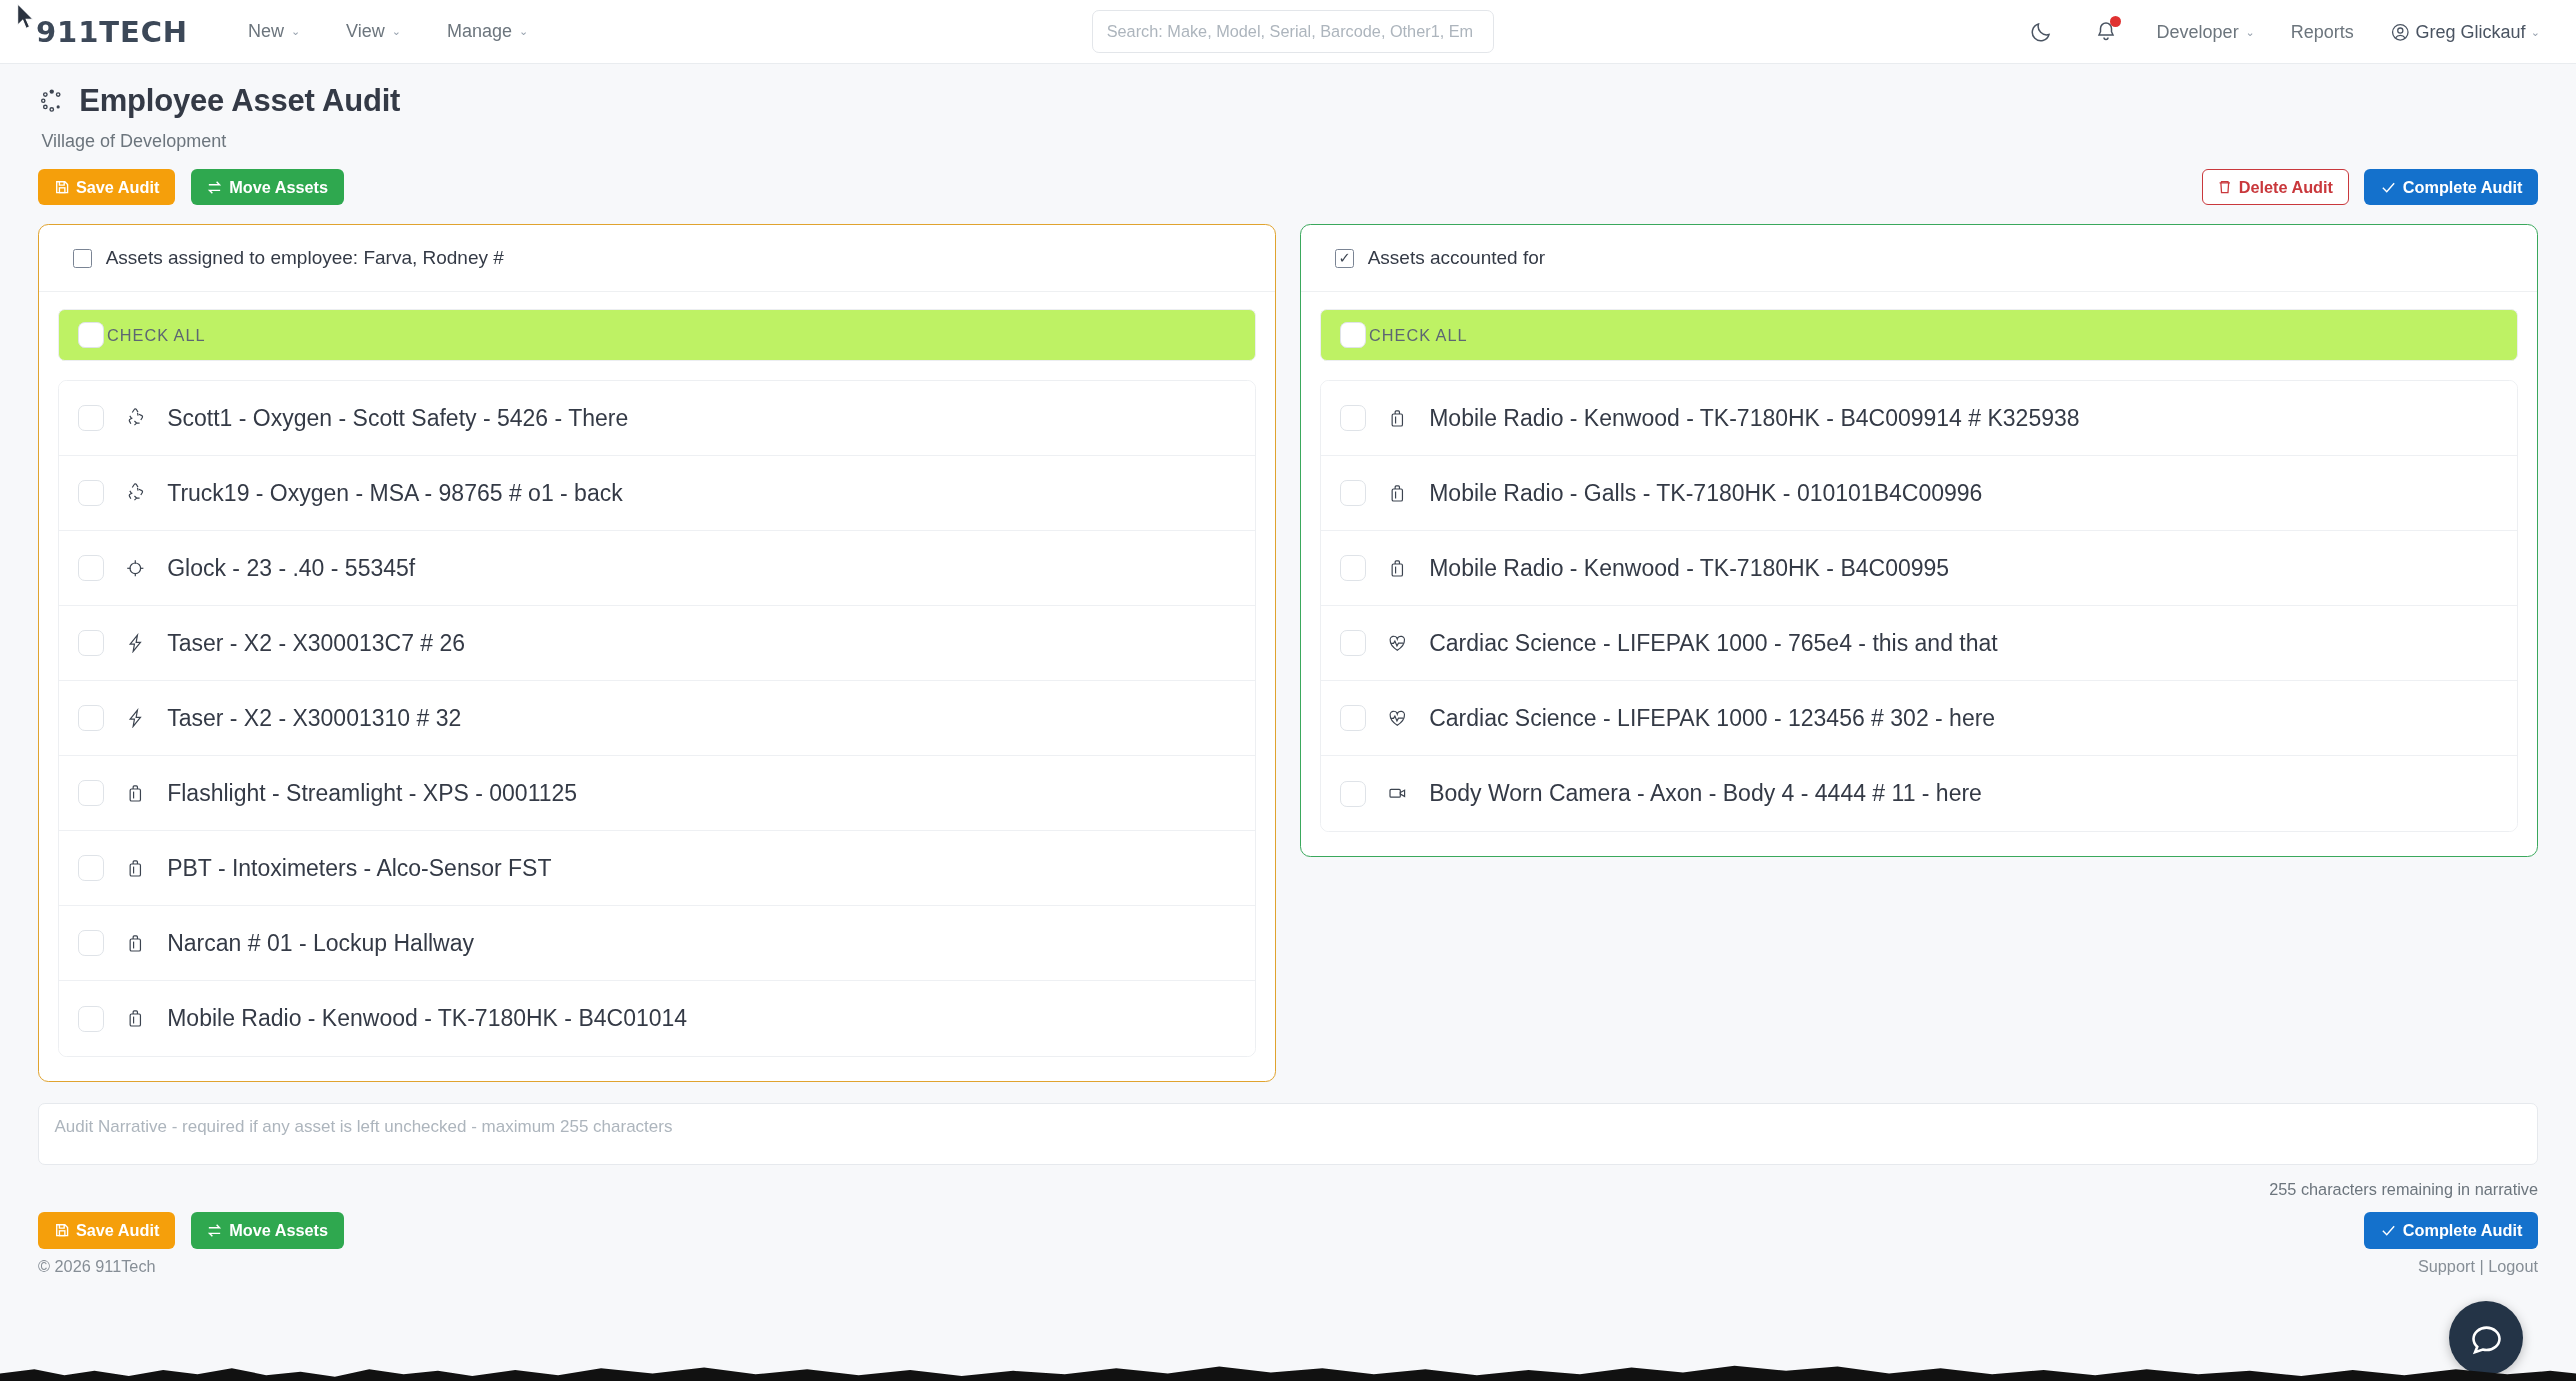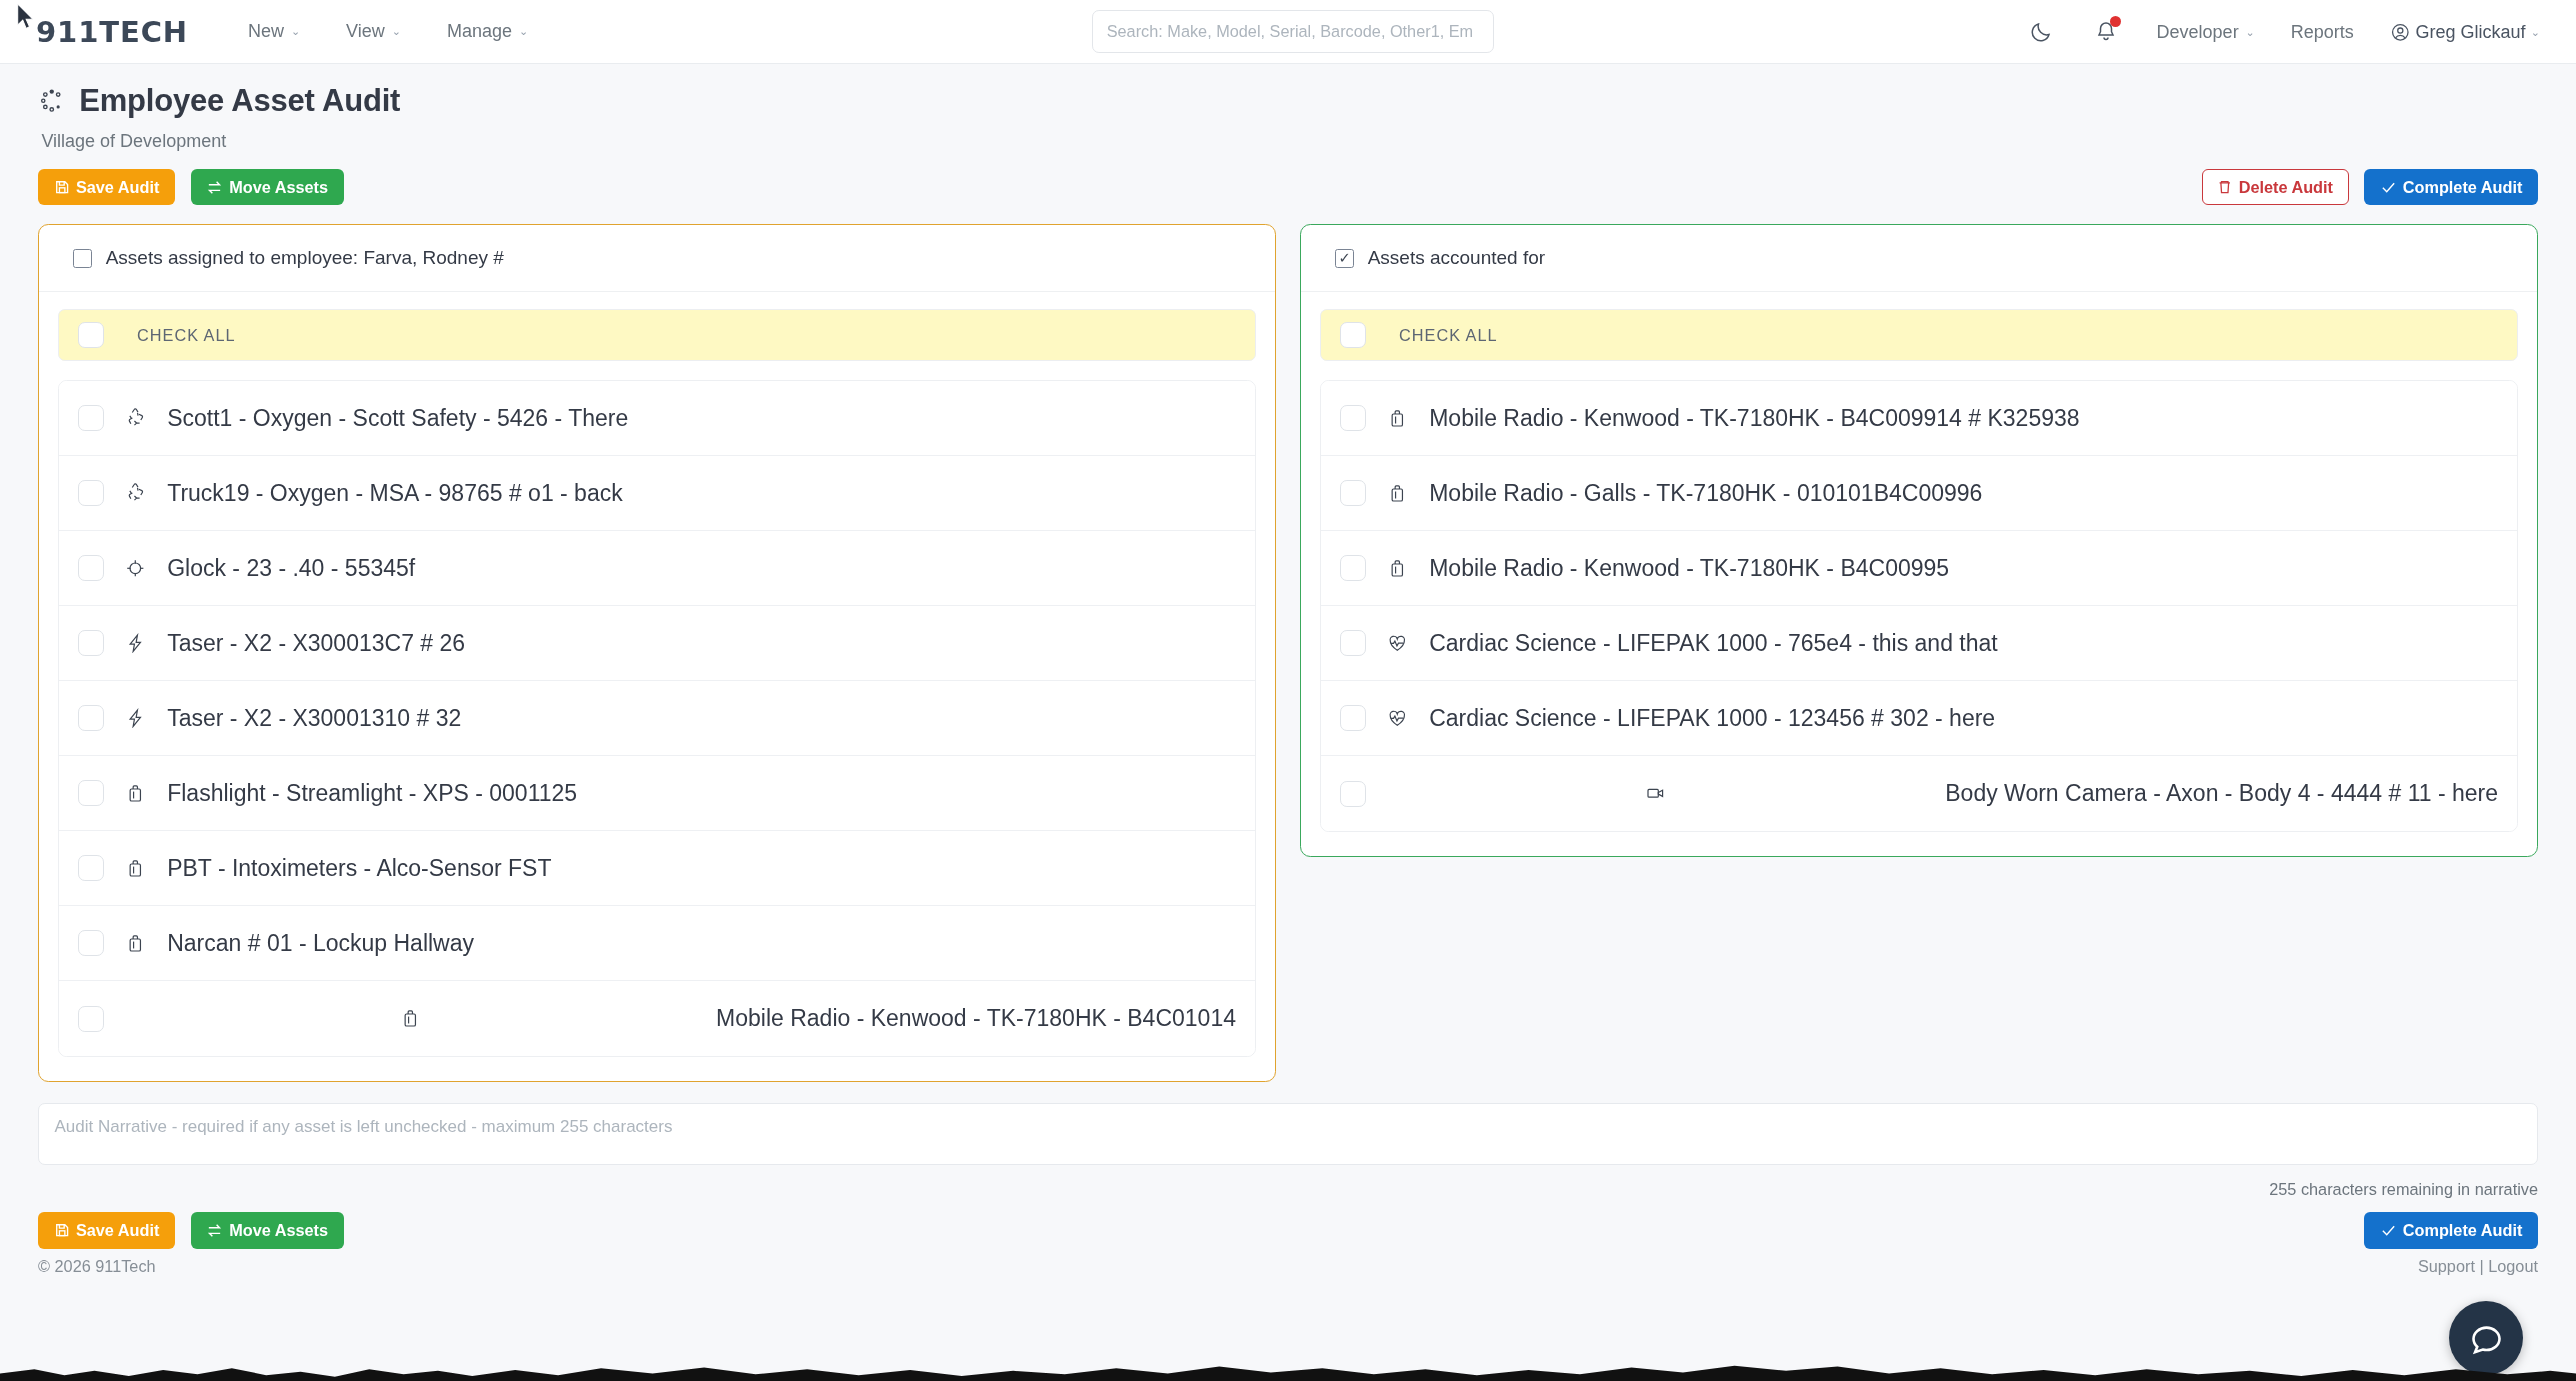--- a/index.html
+++ b/index.html
@@ -139,27 +139,27 @@
     background: #fff;
     display: flex; align-items: center; justify-content: center;
     cursor: pointer;
     flex: 0 0 auto;
   }
   .hdr-check .tick { font-size: 14.6px; line-height: 1; color: #3c4450; }
   .panel-head-label { font-size: 19px; color: #343a46; }
 
   .checkall-row {
     margin: 17px 19px 0 19px;
-    background: #fef9c3;
+    background: #bef264;
     border: 0.9px solid #eceef1;
     border-radius: 6.9px;
     height: 52px;
     display: flex; align-items: center;
     padding: 0 19px;
-    gap: 33px;
+    gap: 3px;
     text-align: right;
   }
   .cb {
     width: 26px; height: 26px;
     border: 0.9px solid #dfe3e8;
     border-radius: 6.9px;
     background: #fff;
     flex: 0 0 auto;
     cursor: pointer;
   }
@@ -174,21 +174,21 @@
     overflow: hidden;
     background: #fff;
   }
   .asset-row {
     display: flex; align-items: center; gap: 20.6px;
     height: 75px;
     padding: 0 19px;
     border-bottom: 0.9px solid #eef0f3;
     background: #fff;
   }
-  .asset-row:last-child { border-bottom: none; justify-content: space-between; }
+  .asset-row:last-child { border-bottom: none; }
   .asset-icon {
     width: 22px; height: 22px;
     display: flex; align-items: center; justify-content: center;
     color: #3c4450;
     flex: 0 0 auto;
   }
   .asset-label { font-size: 23px; color: #343a46; white-space: nowrap; }
 
   
   .narrative-wrap { padding: 20.6px 38px 0 38px; }

